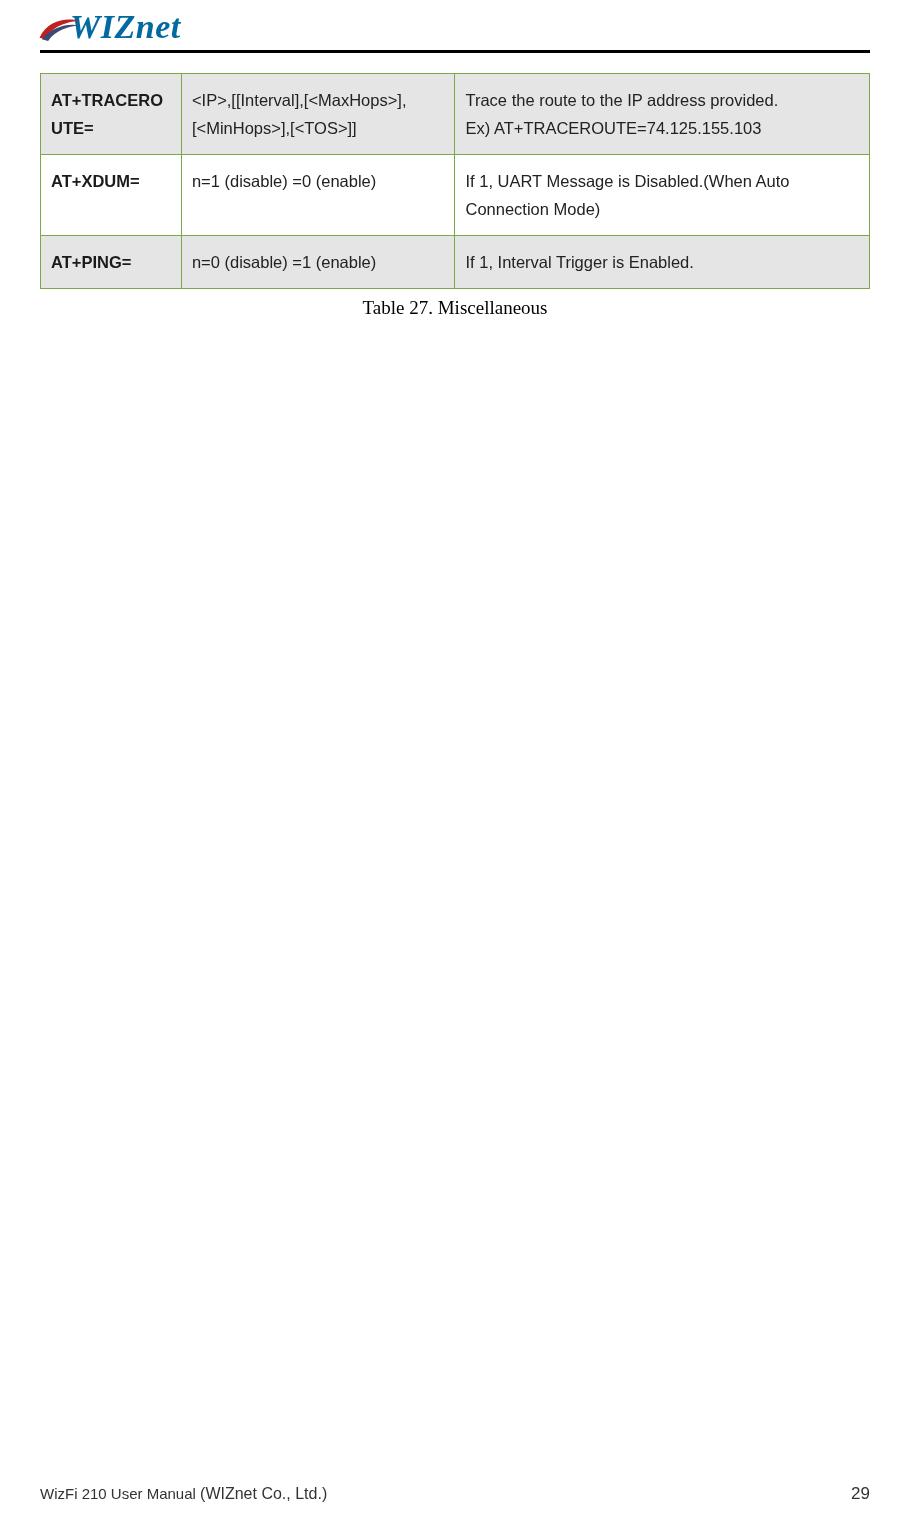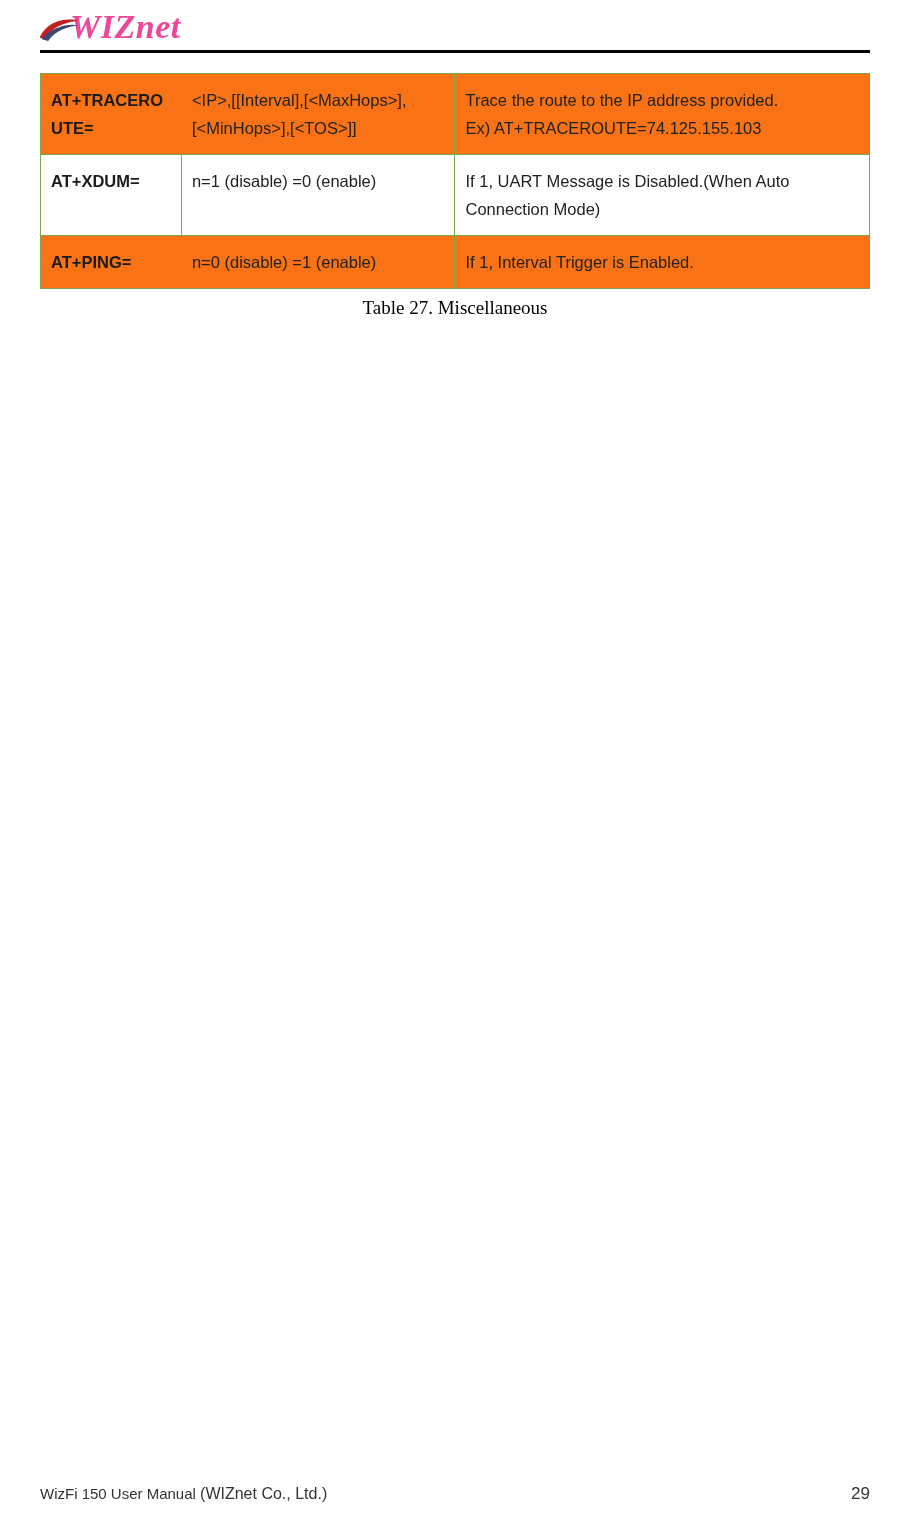--- a/index.html
+++ b/index.html
@@ -23,21 +23,21 @@
     }
     .header {
       padding-top: 8px;
       padding-bottom: 6px;
     }
     .logo {
       font-family: Georgia, 'Times New Roman', serif;
       font-style: italic;
       font-weight: bold;
       font-size: 34px;
-      color: #ec4899;
+      color: #0369a1;
       letter-spacing: 0.5px;
       position: relative;
       padding-left: 30px;
     }
     .logo-swoosh {
       position: absolute;
       left: -5px;
       top: 8px;
       width: 48px;
       height: 28px;
@@ -70,21 +70,21 @@
       word-break: break-word;
     }
     .col-param {
       width: 33%;
       word-break: break-word;
     }
     .col-desc {
       width: 50%;
     }
     tr.shade td {
-      background: #f97316;
+      background: #e5e5e5;
       margin-left: 24px;
     }
     .caption {
       text-align: center;
       font-family: Georgia, 'Times New Roman', serif;
       font-size: 19px;
       margin-top: 8px;
       color: #000000;
     }
     .footer {
@@ -136,17 +136,17 @@
           <td class="col-param">n=0 (disable) =1 (enable)</td>
           <td class="col-desc">If 1, Interval Trigger is Enabled.</td>
         </tr>
       </tbody>
     </table>
     <div class="caption">Table 27. Miscellaneous</div>
   </div>
 
   <div class="footer">
     <div>
-      <span>WizFi 150 User Manual </span><span class="company">(WIZnet Co., Ltd.)</span>
+      <span>WizFi 210 User Manual </span><span class="company">(WIZnet Co., Ltd.)</span>
     </div>
     <div class="page-num">29</div>
   </div>
 </div>
 
 </body></html>

